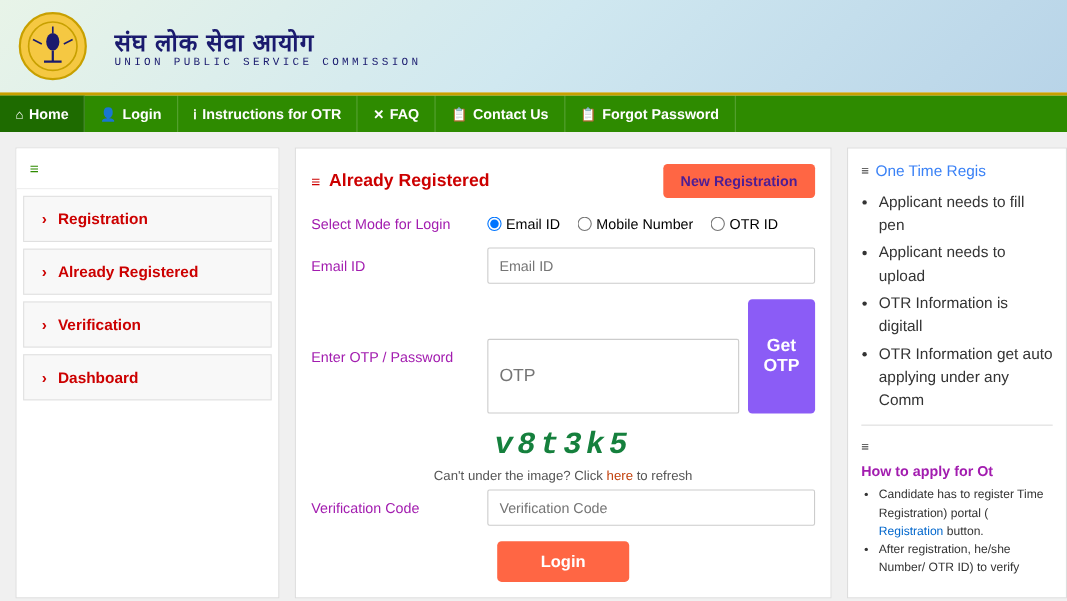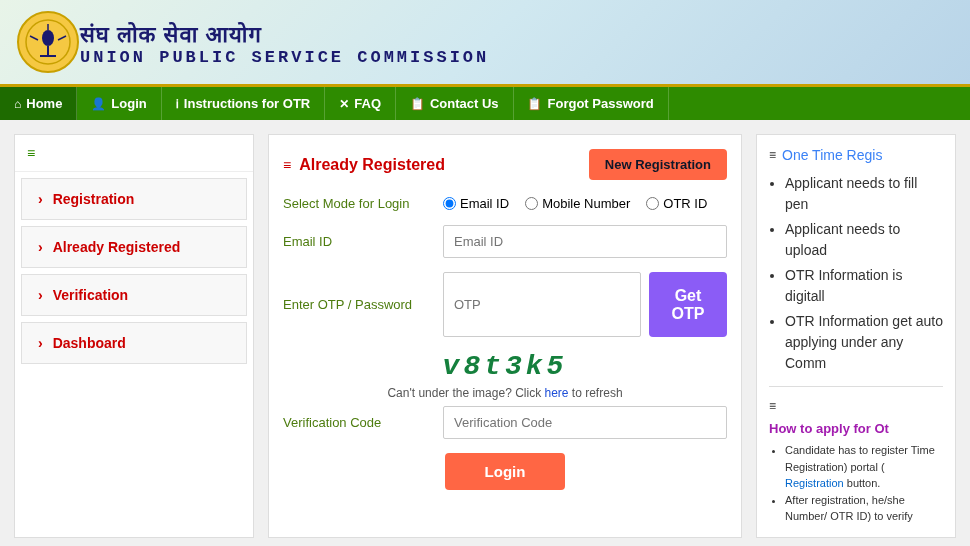--- a/index.html
+++ b/index.html
@@ -4,36 +4,36 @@
   <style>
     * { margin: 0; padding: 0; box-sizing: border-box; }
     body { font-family: Arial, sans-serif; background: #f5f5f5; width: 970px; }
 
     
     .header {
       background: linear-gradient(135deg, #e8f4e8 0%, #d0e8f0 50%, #b8d4e8 100%);
       padding: 10px 16px;
       display: flex;
       align-items: center;
-      gap: 0;
+      gap: 24px;
       border-bottom: 3px solid #c8a000;
     }
     .header-logo {
       width: 64px;
       height: 64px;
     }
     .header-title h1 {
       font-size: 22px;
       font-weight: bold;
       color: #1a1a6e;
       letter-spacing: 1px;
     }
     .header-title h2 {
-      font-size: 17px;
-      font-weight: bold;
+      font-size: 10px;
+      font-weight: normal;
       color: #1a1a6e;
       letter-spacing: 3px;
       font-family: 'Courier New', monospace;
     }
 
     
     .nav {
       background: #2e8b00;
       display: flex;
       align-items: stretch;
@@ -117,39 +117,39 @@
       gap: 8px;
     }
     .panel-header-icon { color: #cc0000; font-size: 14px; }
     .panel-header-title {
       font-size: 16px;
       font-weight: bold;
       color: #cc0000;
     }
     .new-reg-btn {
       background: #ff6644;
-      color: #0f172a;
+      color: #4c1d95;
       border: none;
       padding: 8px 16px;
       border-radius: 4px;
       font-weight: bold;
       font-size: 13px;
       cursor: pointer;
     }
 
     .form-row {
       display: flex;
       align-items: center;
       margin-bottom: 14px;
       gap: 10px;
     }
     .form-label {
       width: 150px;
       font-size: 13px;
-      color: #4d7c0f;
+      color: #a21caf;
       flex-shrink: 0;
     }
     .form-field { flex: 1; }
 
     .radio-group {
       display: flex;
       align-items: center;
       gap: 16px;
       font-size: 13px;
     }
@@ -170,23 +170,24 @@
     }
 
     .otp-row {
       display: flex;
       gap: 8px;
     }
     .otp-input {
       flex: 1;
       border: 1px solid #ccc;
       padding: 24px 10px;
-      font-size: 13px;
+      font-size: 16px;
       border-radius: 2px;
       color: #999;
+      margin-top: 36px;
     }
     .get-otp-btn {
       background: #8b5cf6;
       color: white;
       border: none;
       padding: 8px 14px;
       border-radius: 4px;
       font-weight: bold;
       font-size: 16px;
       cursor: pointer;
@@ -202,21 +203,21 @@
       font-style: italic;
       letter-spacing: 4px;
       font-family: 'Courier New', monospace;
       color: #15803d;
     }
     .captcha-hint {
       font-size: 12px;
       color: #555;
       margin-top: 4px;
     }
-    .captcha-link { color: #1d4ed8; cursor: pointer; }
+    .captcha-link { color: #c2410c; cursor: pointer; }
 
     .login-btn {
       background: #ff6644;
       color: white;
       border: none;
       padding: 10px 40px;
       border-radius: 4px;
       font-weight: bold;
       font-size: 15px;
       cursor: pointer;

